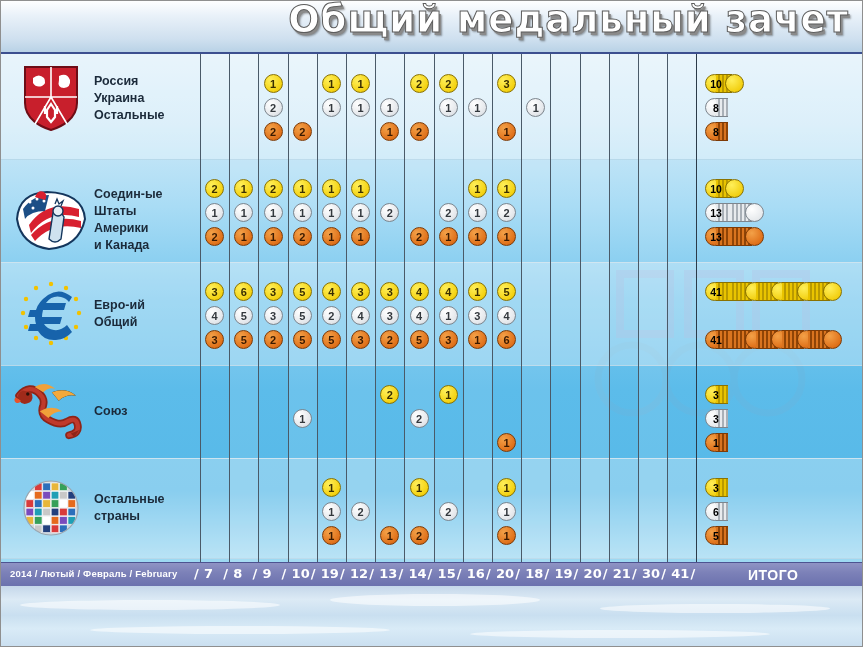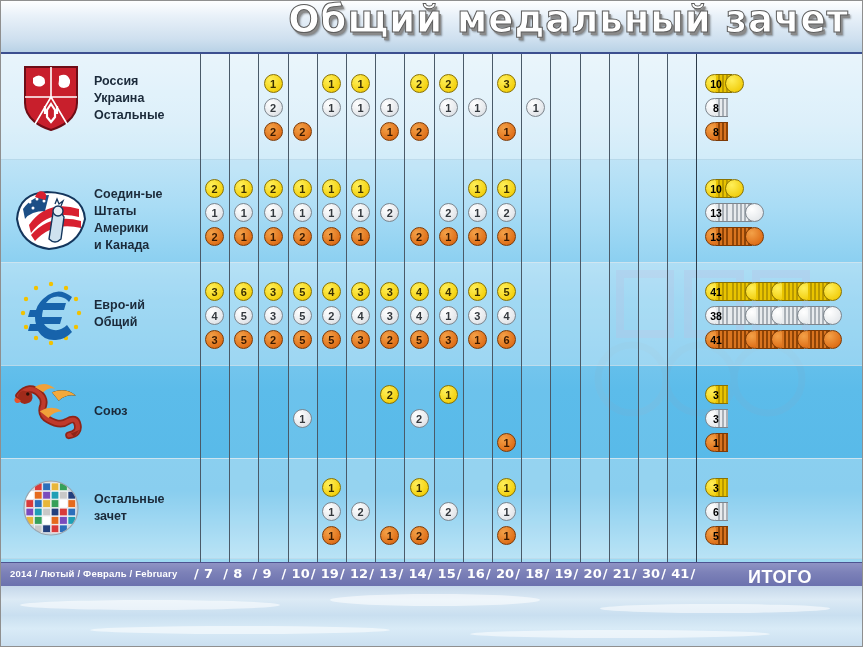--- a/index.html
+++ b/index.html
@@ -75,21 +75,21 @@
       border-top:1px solid #7e3a05;border-bottom:1px solid #7e3a05;}
 
   
   #footer{position:absolute;left:0;top:562px;width:863px;height:24px;
      background:linear-gradient(to bottom,#8f93c4 0%,#7c81b8 40%,#6a70ad 100%);
      border-top:1px solid #4d5391;border-bottom:1px solid #4d5391;}
   #footer-month{position:absolute;left:10px;top:5px;font-size:9.5px;font-weight:bold;
      color:#ffffff;letter-spacing:.2px;white-space:nowrap;}
   .fdate{position:absolute;top:3px;font-size:13px;font-weight:bold;color:#ffffff;
      white-space:nowrap;font-family:"DejaVu Sans",sans-serif;}
-  #footer-total{position:absolute;left:748px;top:4px;font-size:18px;font-weight:bold;
+  #footer-total{position:absolute;left:748px;top:4px;font-size:14px;font-weight:bold;
      color:#ffffff;letter-spacing:.5px;}
 
   
   #sea{position:absolute;left:0;top:586px;width:863px;height:61px;
      background:linear-gradient(to bottom,#c5d7ea 0%,#dceaf5 22%,#c9dff0 48%,
        #d9ebf7 70%,#cadff0 100%);}
   #sea .wave{position:absolute;background:rgba(255,255,255,.55);border-radius:50%;}
   #frame{position:absolute;left:0;top:0;width:863px;height:647px;
      border:1px solid #8f8f8f;box-sizing:border-box;pointer-events:none;}
 </style>
@@ -252,21 +252,21 @@
                 <rect x="14.4" y="48" width="7.6" height="7.6" fill="#c8c8c8" stroke="#ffffff" stroke-width="0.6"></rect>
                 <rect x="22.8" y="48" width="7.6" height="7.6" fill="#23407d" stroke="#ffffff" stroke-width="0.6"></rect>
                 <rect x="31.200000000000003" y="48" width="7.6" height="7.6" fill="#d93b3b" stroke="#ffffff" stroke-width="0.6"></rect>
                 <rect x="39.6" y="48" width="7.6" height="7.6" fill="#2c6fbb" stroke="#ffffff" stroke-width="0.6"></rect>
               </g>
     <circle cx="31" cy="31" r="27" fill="none" stroke="#9aa6b0" stroke-width="1.2"></circle>
   </svg>
           </div>
           <div class="country-name">
             <div>Остальные</div>
-            <div>зачет</div>
+            <div>страны</div>
           </div>
         </div>
       </div>
     <div id="grid-wrap">
         <div class="col" style="left: 0px; width: 29.2px;"></div>
         <div class="col col-shade" style="left: 29.2px; width: 29.2px;"></div>
         <div class="col" style="left: 58.4px; width: 29.2px;"></div>
         <div class="col col-shade" style="left: 87.6px; width: 29.2px;"></div>
         <div class="col" style="left: 116.8px; width: 29.2px;"></div>
         <div class="col col-shade" style="left: 146px; width: 29.2px;"></div>
@@ -425,33 +425,20 @@
           <div class="tbar tgb" style="width: 22px;"></div>
           <div class="tmed tg"></div>
           <div class="tbar tgb" style="width: 22px;"></div>
           <div class="tmed tg"></div>
           <div class="tbar tgb" style="width: 22px;"></div>
           <div class="tmed tg"></div>
           <div class="tbar tgb" style="width: 22px;"></div>
           <div class="tmed tg"></div>
           <div class="tlabel">41</div>
         </div>
-        <div class="total-stack" style="left: 8px; top: 252px;">
-          <div class="tmed ts"></div>
-          <div class="tbar tsb" style="width: 22px;"></div>
-          <div class="tbar tsb" style="width: 22px;"></div>
-          <div class="tmed ts"></div>
-          <div class="tbar tsb" style="width: 22px;"></div>
-          <div class="tmed ts"></div>
-          <div class="tbar tsb" style="width: 22px;"></div>
-          <div class="tmed ts"></div>
-          <div class="tbar tsb" style="width: 22px;"></div>
-          <div class="tmed ts"></div>
-          <div class="tlabel">38</div>
-        </div>
         <div class="total-stack" style="left: 8px; top: 276px;">
           <div class="tmed tb"></div>
           <div class="tbar tbb" style="width: 22px;"></div>
           <div class="tbar tbb" style="width: 22px;"></div>
           <div class="tmed tb"></div>
           <div class="tbar tbb" style="width: 22px;"></div>
           <div class="tmed tb"></div>
           <div class="tbar tbb" style="width: 22px;"></div>
           <div class="tmed tb"></div>
           <div class="tbar tbb" style="width: 22px;"></div>

